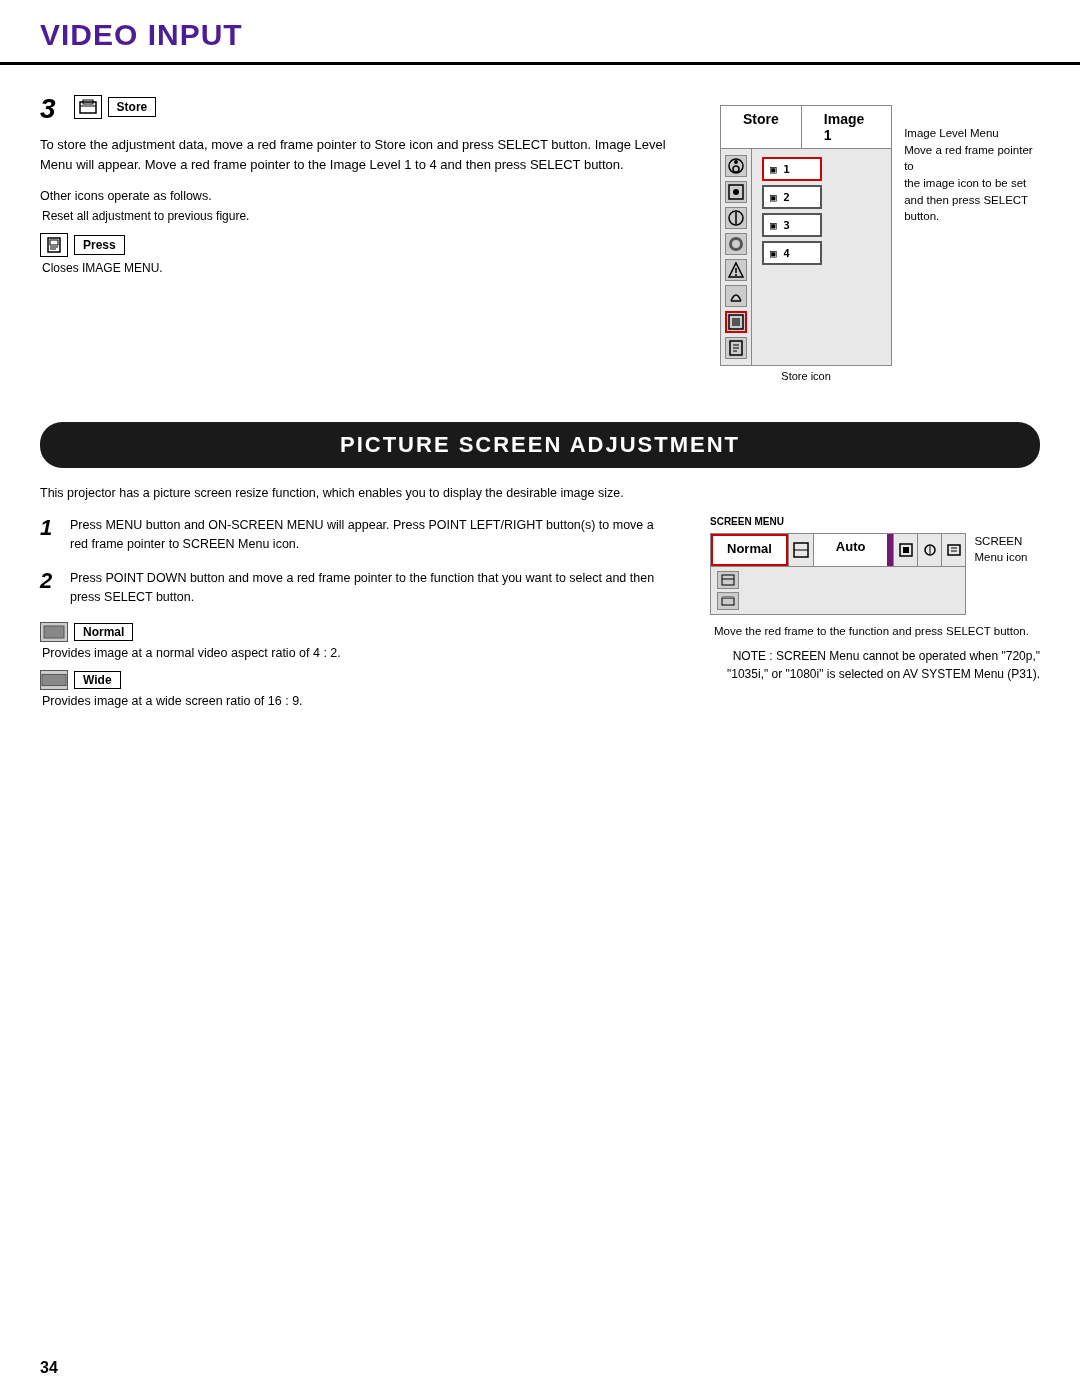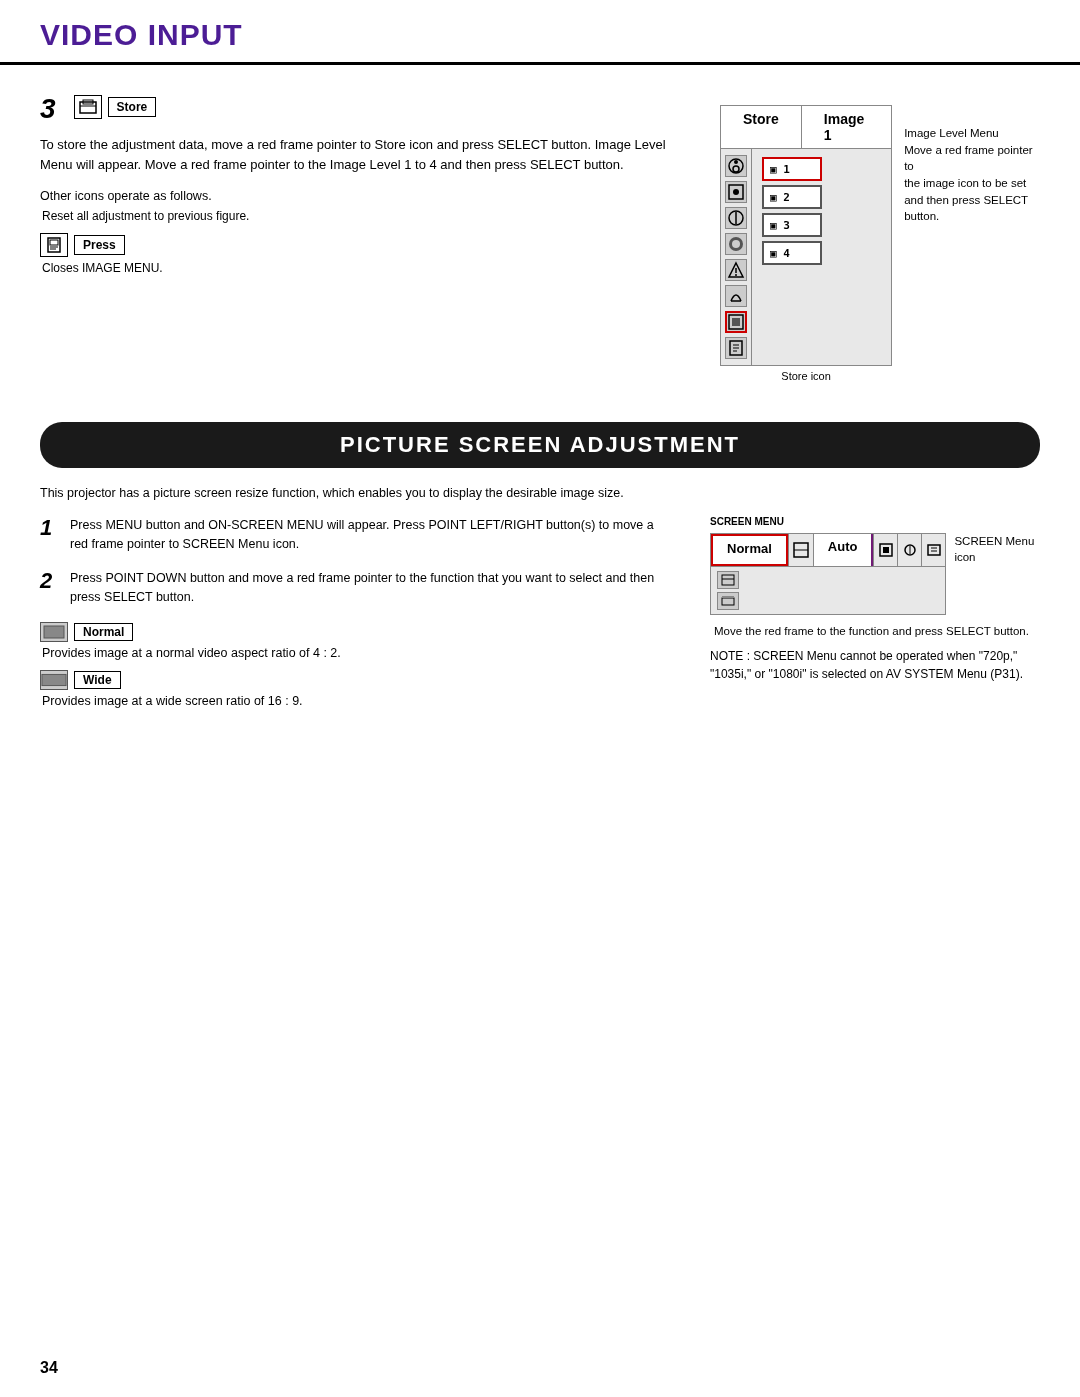--- a/index.html
+++ b/index.html
@@ -260,20 +260,21 @@
     .sm-annotation {
       font-size: 11.5px;
       line-height: 1.4;
       margin-bottom: 8px;
       margin-left: 4px;
     }
 
     .sm-note {
       font-size: 12px;
       line-height: 1.5;
+      text-align: right;
     }
 
     
     .option-row {
       display: flex;
       align-items: center;
       gap: 6px;
       margin-bottom: 4px;
     }
 
@@ -527,21 +528,21 @@
         <div style="border:1.5px solid #888; display:inline-block; background:#e8e8e8;">
 
           <div style="display:flex; align-items:stretch; border-bottom:1.5px solid #888;">
             <div style="padding:5px 14px; font-size:13px; font-weight:bold; background:#fff; border:2px solid #cc0000;">Normal</div>
             <div style="width:26px; display:flex; align-items:center; justify-content:center; border-left:1px solid #888; border-right:1px solid #888; background:#e8e8e8;">
               <svg width="16" height="16" viewBox="0 0 16 16">
                   <rect x="1" y="1" width="14" height="14" fill="none" stroke="#000" stroke-width="1.5"></rect>
                   <line x1="1" y1="8" x2="15" y2="8" stroke="#000" stroke-width="1"></line>
                 </svg>
             </div>
-            <div style="padding:5px 14px; font-size:13px; font-weight:bold; background:#fff; border-right:2px solid #701a75;">Auto</div>
+            <div style="padding:5px 22px; font-size:13px; font-weight:bold; background:#fff; border-right:6px solid #701a75;">Auto</div>
 
             <div style="display:flex; align-items:center;">
               <div style="width:24px; height:32px; display:flex; align-items:center; justify-content:center; border-left:1px solid #888; background:#e8e8e8;">
                 <svg width="14" height="14" viewBox="0 0 14 14">
                     <rect x="1" y="1" width="12" height="12" fill="none" stroke="#000" stroke-width="1.5"></rect>
                     <rect x="4" y="4" width="6" height="6" fill="#000"></rect>
                   </svg>
               </div>
               <div style="width:24px; height:32px; display:flex; align-items:center; justify-content:center; border-left:1px solid #888; background:#e8e8e8;">
                 <svg width="14" height="14" viewBox="0 0 14 14">

